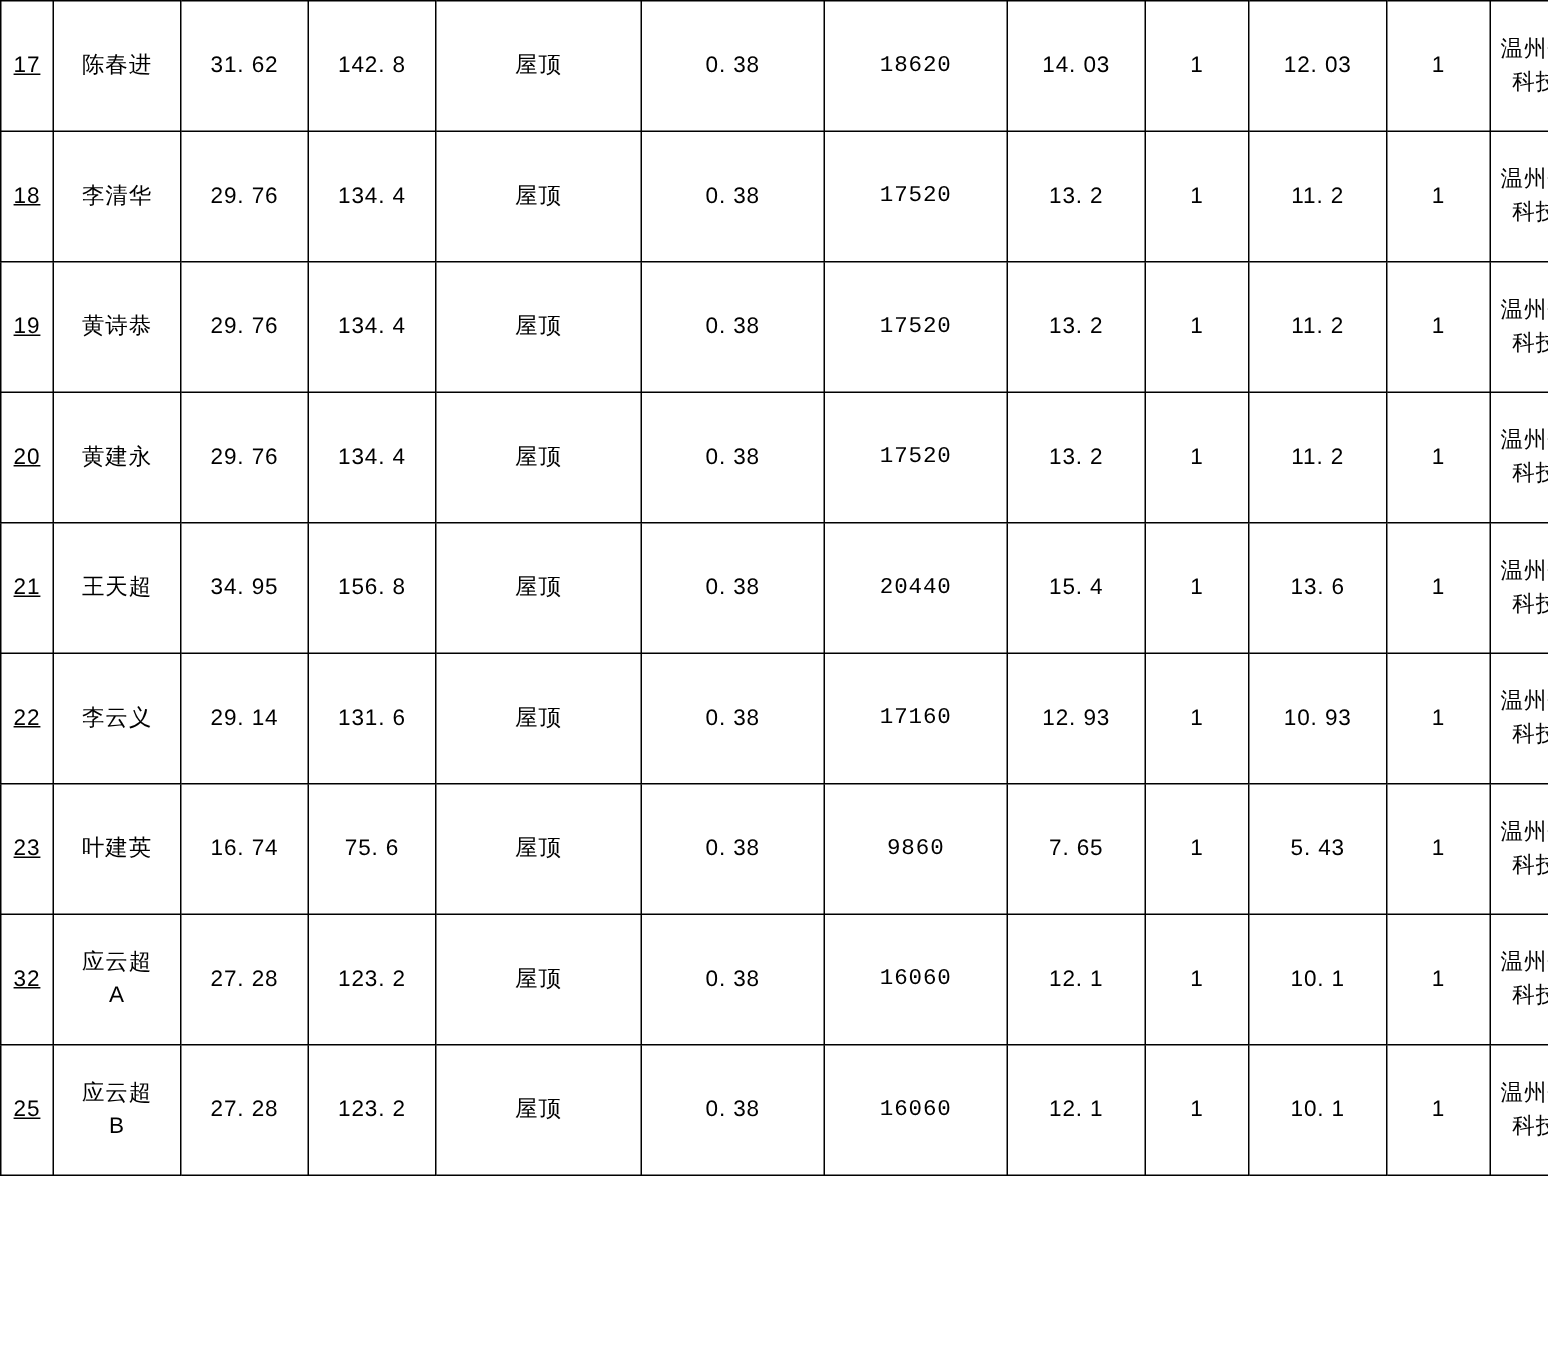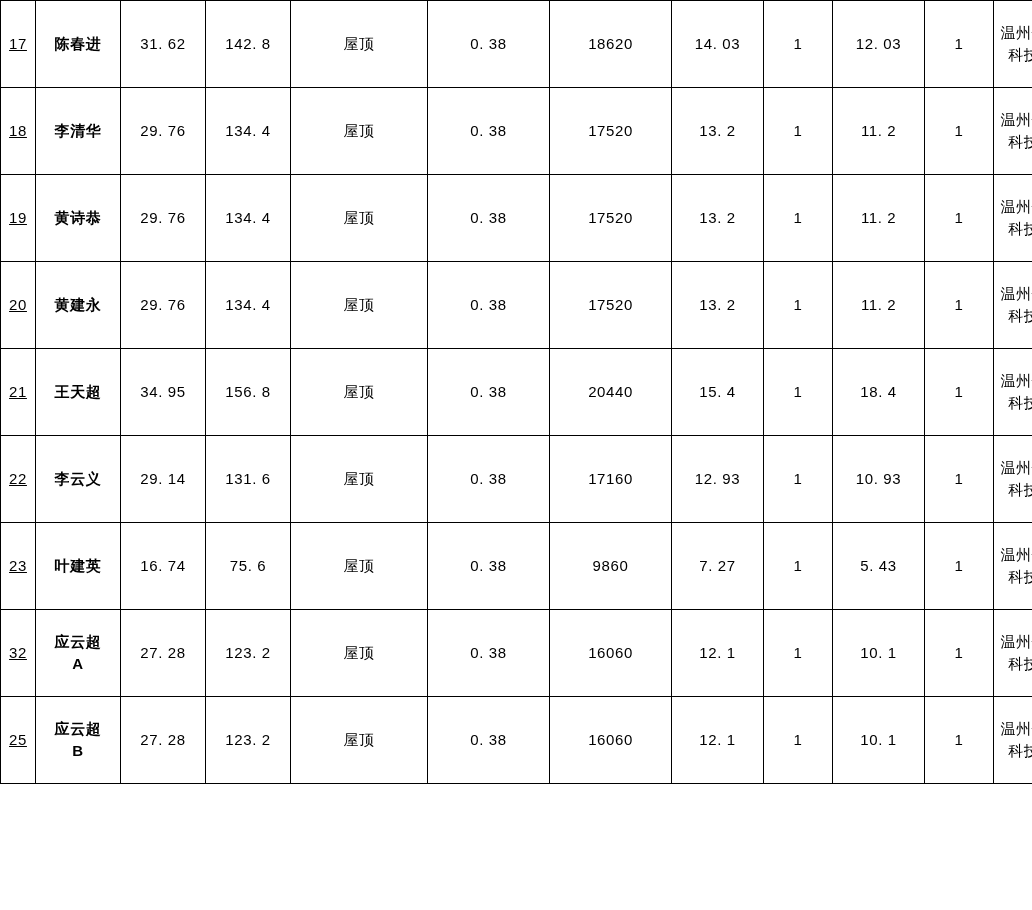--- a/index.html
+++ b/index.html
@@ -26,26 +26,26 @@
     border: 1px solid #000000;
     text-align: center;
     vertical-align: middle;
     font-size: 15px;
     line-height: 1.45;
     padding: 4px 3px;
     word-wrap: break-word;
     letter-spacing: 0.6px;
   }
   td.c-idx      { width: 28px;  letter-spacing: 0; text-decoration: underline; }
-  td.c-name     { width: 78px;  letter-spacing: 0.5px; font-weight: bold; }
+  td.c-name     { width: 78px;  letter-spacing: 0.5px; }
   td.c-cap      { width: 78px; }
   td.c-area     { width: 78px; }
   td.c-type     { width: 130px; letter-spacing: 1px; }
   td.c-price    { width: 115px; margin-top: 18px; }
-  td.c-invest   { width: 115px; }
+  td.c-invest   { width: 115px; font-family: Liberation Mono, monospace; }
   td.c-sub1     { width: 85px; }
   td.c-flag1    { width: 62px; }
   td.c-sub2     { width: 85px; }
   td.c-flag2    { width: 62px; }
   td.c-company  { width: 116px; letter-spacing: 0.5px; }
   .row-h { height: 87px; }
   .nowrap-name { white-space: pre-line; }
 </style>
 </head>
 <body>
@@ -117,21 +117,21 @@
       <tr class="row-h">
         <td class="c-idx">21</td>
         <td class="c-name nowrap-name">王天超</td>
         <td class="c-cap">34. 95</td>
         <td class="c-area">156. 8</td>
         <td class="c-type">屋顶</td>
         <td class="c-price">0. 38</td>
         <td class="c-invest">20440</td>
         <td class="c-sub1">15. 4</td>
         <td class="c-flag1">1</td>
-        <td class="c-sub2">18. 4</td>
+        <td class="c-sub2">13. 6</td>
         <td class="c-flag2">1</td>
         <td class="c-company">温州翎创新能源科技有限公司</td>
       </tr>
 
       <tr class="row-h">
         <td class="c-idx">22</td>
         <td class="c-name nowrap-name">李云义</td>
         <td class="c-cap">29. 14</td>
         <td class="c-area">131. 6</td>
         <td class="c-type">屋顶</td>
@@ -145,21 +145,21 @@
       </tr>
 
       <tr class="row-h">
         <td class="c-idx">23</td>
         <td class="c-name nowrap-name">叶建英</td>
         <td class="c-cap">16. 74</td>
         <td class="c-area">75. 6</td>
         <td class="c-type">屋顶</td>
         <td class="c-price">0. 38</td>
         <td class="c-invest">9860</td>
-        <td class="c-sub1">7. 27</td>
+        <td class="c-sub1">7. 65</td>
         <td class="c-flag1">1</td>
         <td class="c-sub2">5. 43</td>
         <td class="c-flag2">1</td>
         <td class="c-company">温州翎创新能源科技有限公司</td>
       </tr>
 
       <tr class="row-h">
         <td class="c-idx">32</td>
         <td class="c-name nowrap-name">应云超
 A</td>

